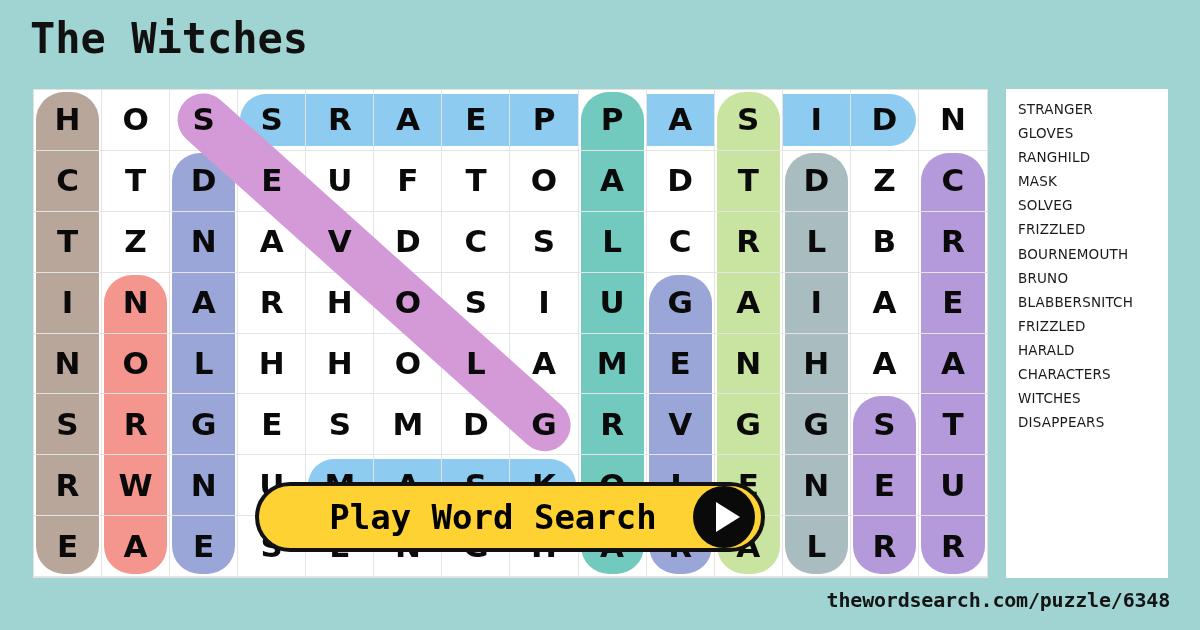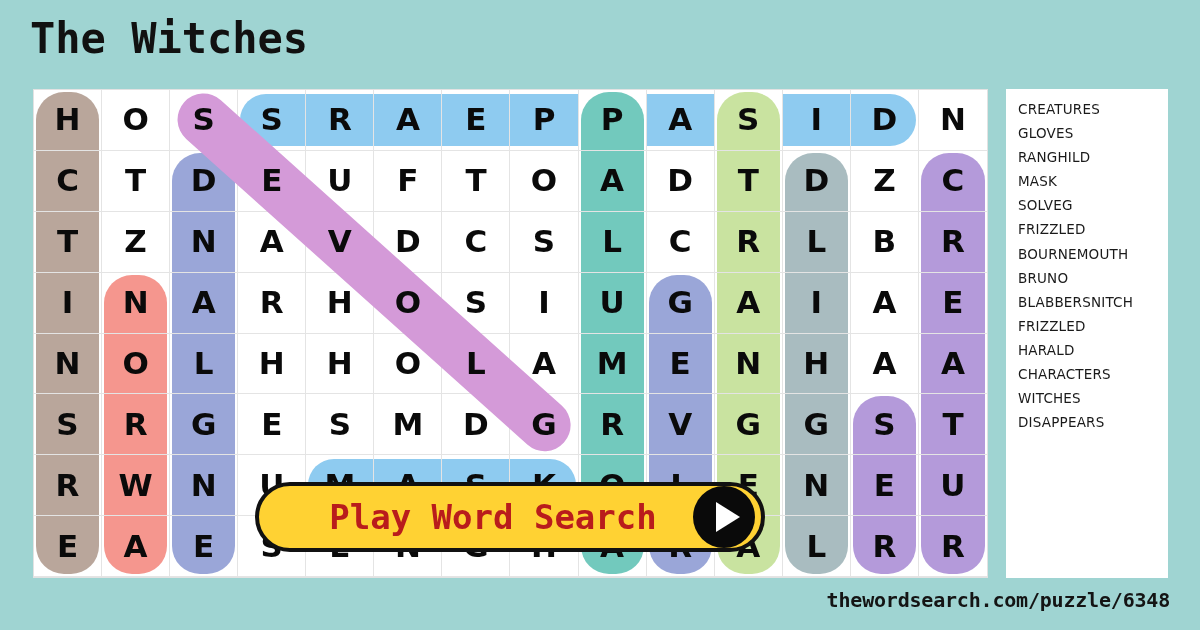--- a/index.html
+++ b/index.html
@@ -93,21 +93,21 @@
     align-items: center;
     z-index: 10;
     cursor: pointer;
   }
   #play-button .label {
     flex: 1;
     text-align: center;
     font-family: "DejaVu Sans Mono", monospace;
     font-size: 34px;
     font-weight: bold;
-    color: #b91c1c;
+    color: #000000;
     padding-left: 34px;
   }
   #play-button .circle {
     width: 62px; height: 62px;
     border-radius: 50%;
     background: #0a0a0a;
     margin-right: 6px;
     display: flex;
     align-items: center;
     justify-content: center;
@@ -542,21 +542,21 @@
       <span class="hl cap-bottom" style="background: rgb(180, 154, 218);"></span>
       <span class="ltr">R</span>
     </div>
   </div>
 
 <svg id="diagonal-highlight" viewBox="0 0 955 489" preserveAspectRatio="none">
     <line x1="170.53571428571428" y1="30.5625" x2="511.60714285714283" y2="336.1875" stroke="#d49ad8" stroke-width="52" stroke-linecap="round"></line>
   </svg>
 
 <div id="word-list">
-    <div class="w">CREATURES</div>
+    <div class="w">STRANGER</div>
     <div class="w">GLOVES</div>
     <div class="w">RANGHILD</div>
     <div class="w">MASK</div>
     <div class="w">SOLVEG</div>
     <div class="w">FRIZZLED</div>
     <div class="w">BOURNEMOUTH</div>
     <div class="w">BRUNO</div>
     <div class="w">BLABBERSNITCH</div>
     <div class="w">FRIZZLED</div>
     <div class="w">HARALD</div>

